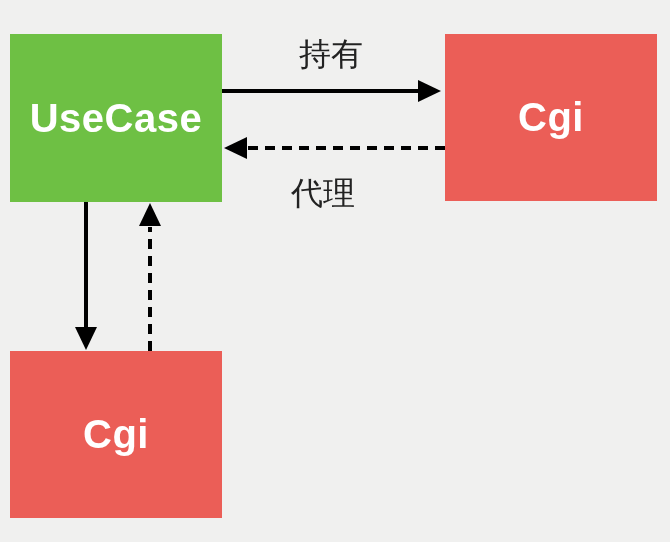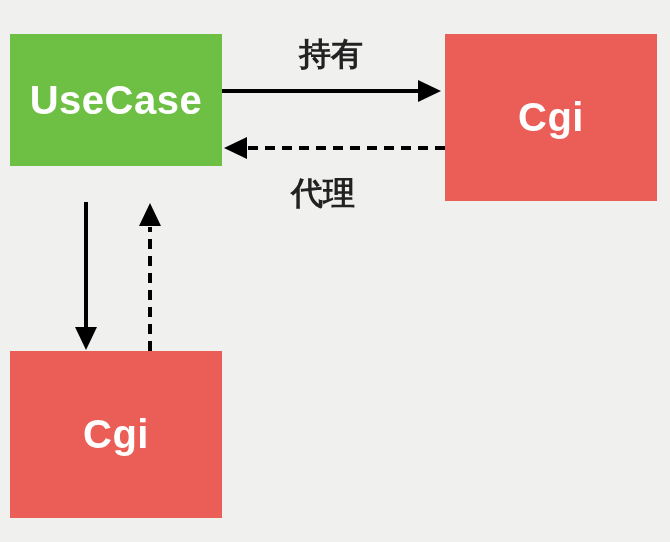--- a/index.html
+++ b/index.html
@@ -21,21 +21,21 @@
     justify-content: center;
   }
   .node-label {
     font-size: 40px;
     font-weight: bold;
     color: #ffffff;
     letter-spacing: 0.5px;
   }
   .node-usecase {
     left: 10px; top: 34px;
-    width: 212px; height: 132px;
+    width: 212px; height: 168px;
     background: #6ec044;
     justify-content: center;
   }
   .node-cgi-right {
     left: 445px; top: 34px;
     width: 212px; height: 167px;
     background: #eb5e57;
   }
   .node-cgi-bottom {
     left: 10px; top: 351px;
@@ -55,21 +55,21 @@
   .edge-line.dashed {
     stroke-dasharray: 10 7;
   }
   .edge-head {
     fill: #000000;
     stroke: none;
   }
   .edge-label {
     position: absolute;
     font-size: 32px;
-    font-weight: 700;
+    font-weight: 400;
     color: #222222;
     line-height: 34px;
     white-space: nowrap;
   }
   .edge-label-hold  { left: 299px; top: 37px; }
   .edge-label-proxy { left: 291px; top: 176px; }
 </style>
 </head>
 <body>
 

